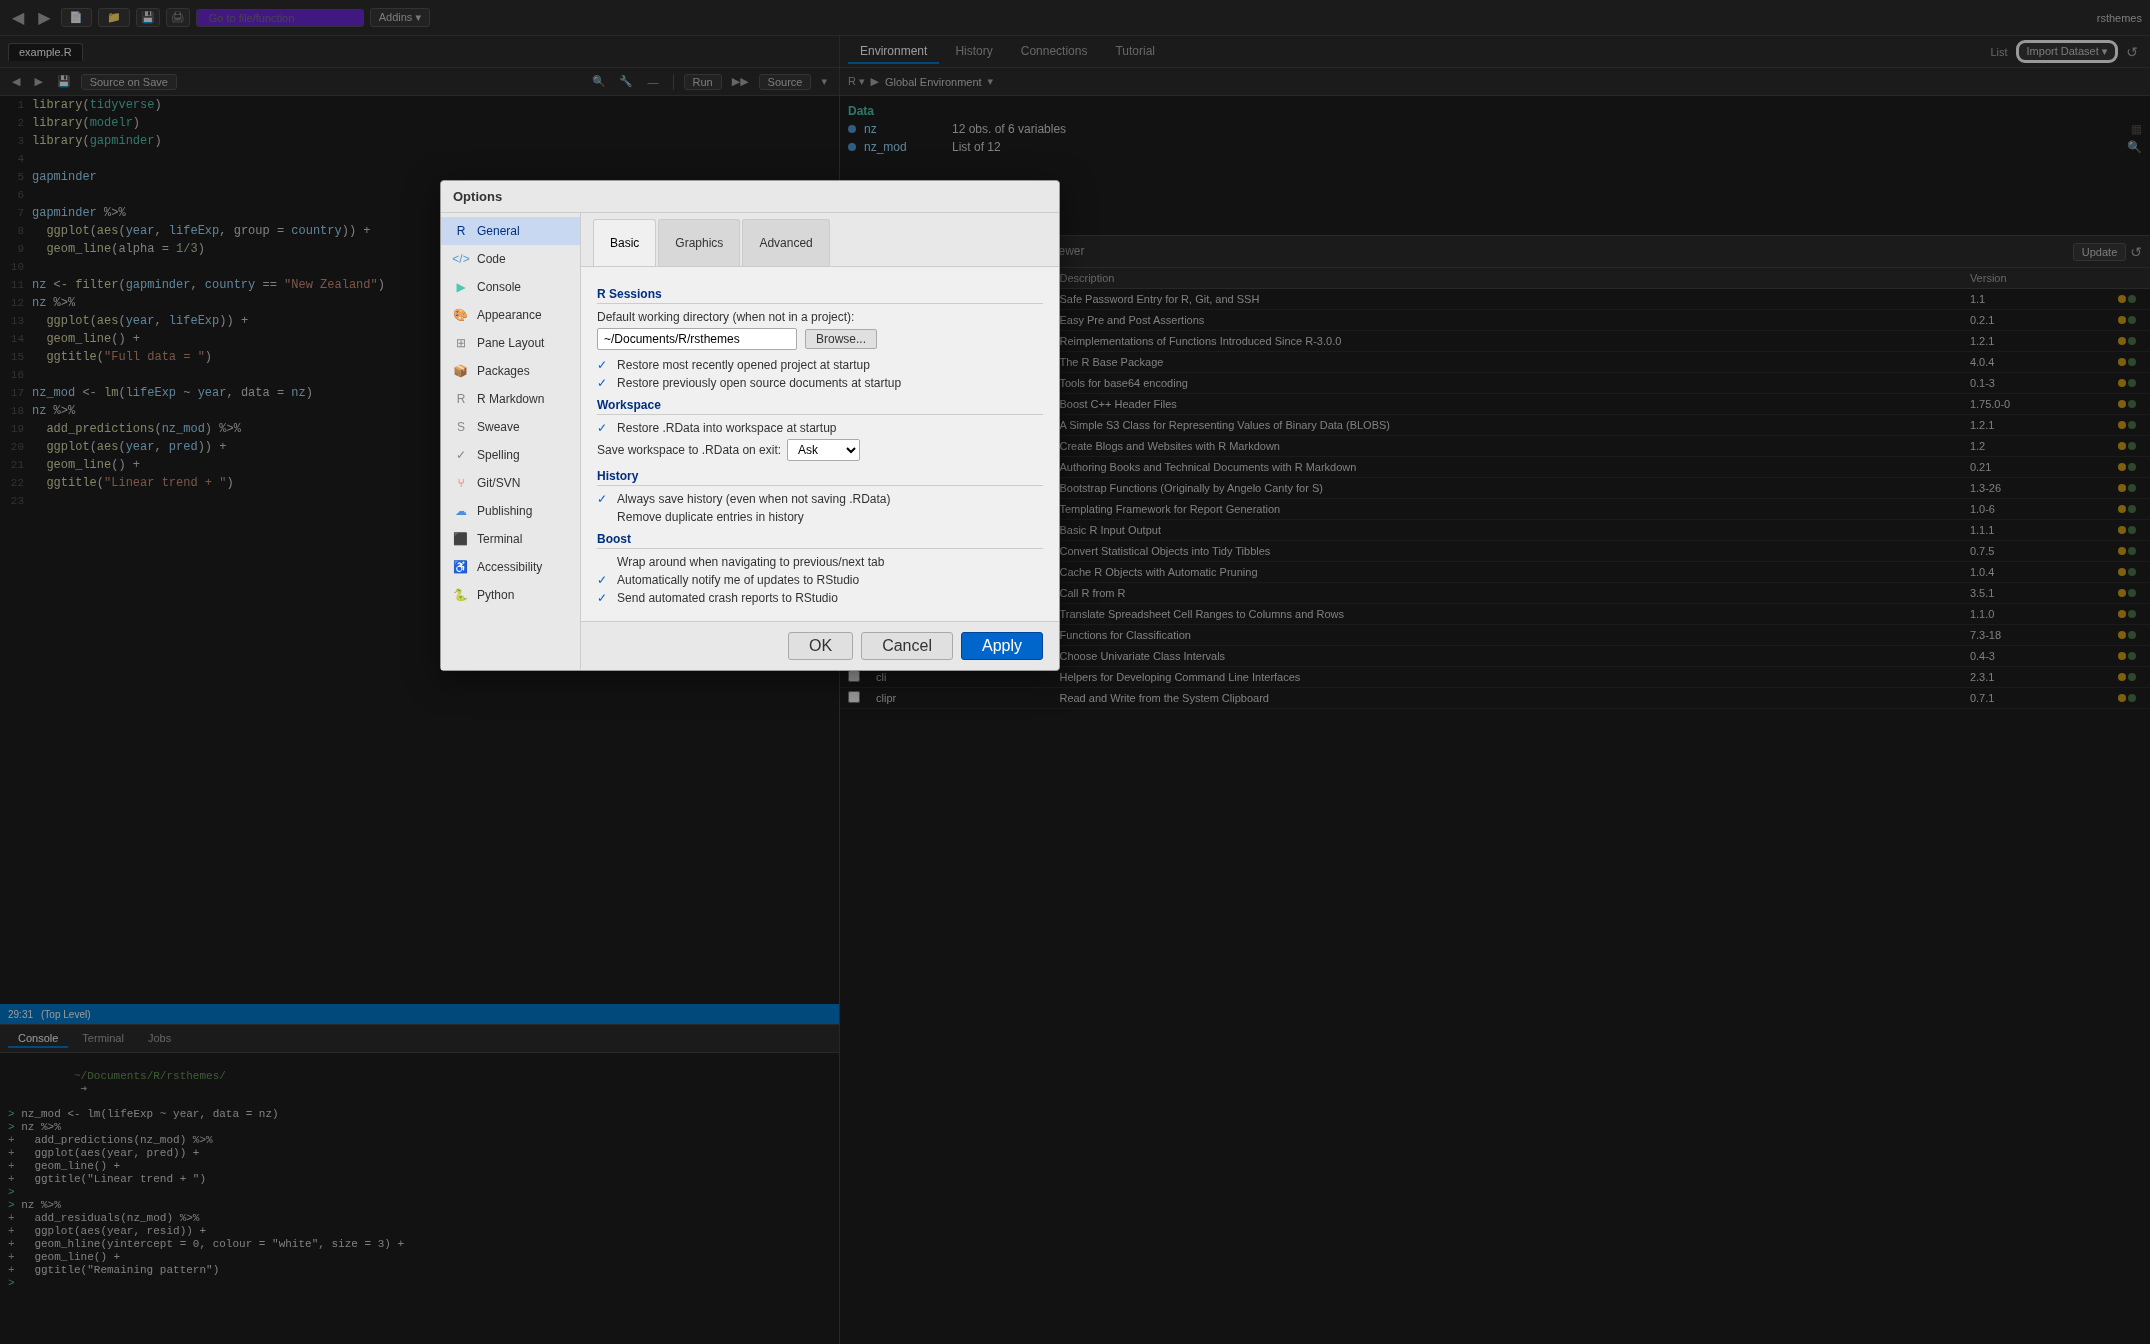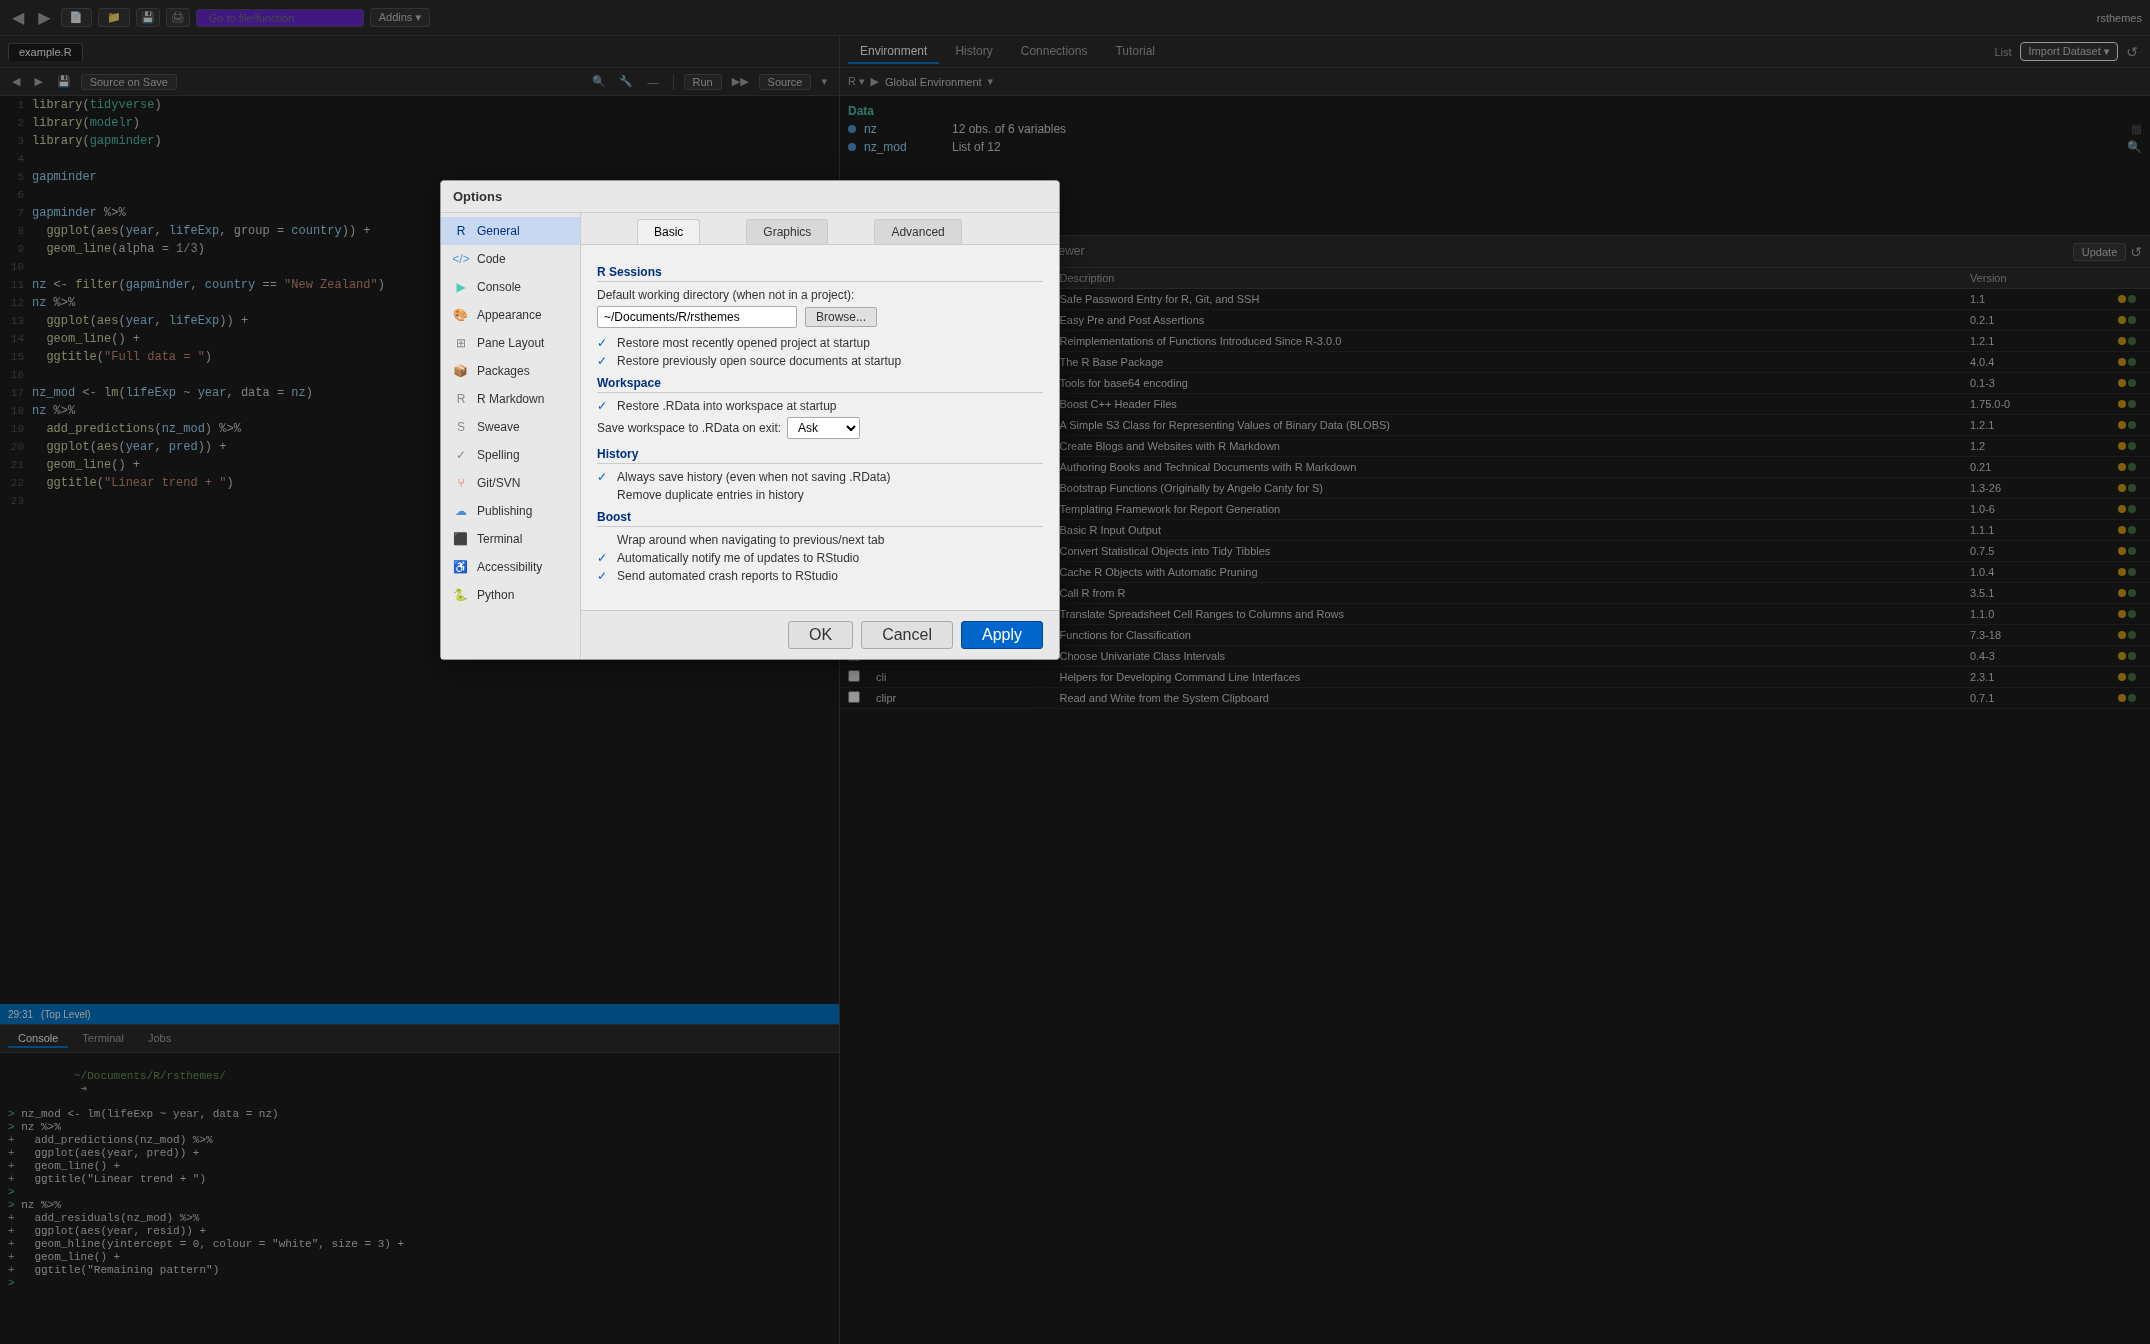--- a/index.html
+++ b/index.html
@@ -425,29 +425,28 @@
       flex-direction: column;
     }
     .dialog-tabs {
       display: flex;
       border-bottom: 1px solid #ccc;
       background: #e8e8e8;
       padding: 6px 12px 0;
       gap: 2px;
     }
     .dialog-tab {
-      padding: 5px 16px;
+      padding: 16px 16px;
       font-size: 12px;
       cursor: pointer;
       border: 1px solid #ccc;
       border-bottom: none;
       border-radius: 3px 3px 0 0;
       background: #d8d8d8;
       color: #333;
-      margin-left: 44px;
     }
     .dialog-tab.active {
       background: #f0f0f0;
       border-bottom-color: #f0f0f0;
       color: #000;
     }
     .dialog-content {
       flex: 1;
       padding: 12px 16px;
       overflow-y: auto;
@@ -719,21 +718,21 @@
   <div class="right-panel">
 
     <div class="env-panel">
       <div class="panel-tabs">
         <div class="panel-tab active">Environment</div>
         <div class="panel-tab">History</div>
         <div class="panel-tab">Connections</div>
         <div class="panel-tab">Tutorial</div>
         <div style="flex:1;"></div>
         <button class="toolbar-btn" style="color:#aaa;font-size:11px;background:none;border:none;cursor:pointer;">List</button>
-        <button class="toolbar-btn" style="font-size:11px;background:#3a3a3a;border:1px solid #ffffff;color:#ccc;padding:2px 8px;border-radius:4px;cursor:pointer;">Import Dataset ▾</button>
+        <button class="toolbar-btn" style="font-size:11px;background:#3a3a3a;border:3px solid #ffffff;color:#ccc;padding:2px 8px;border-radius:9px;cursor:pointer;">Import Dataset ▾</button>
         <button class="toolbar-btn" style="color:#aaa;background:none;border:none;cursor:pointer;font-size:14px;">↺</button>
       </div>
       <div class="panel-toolbar">
         <span style="color:#aaa;font-size:11px;">R ▾</span>
         <span style="color:#aaa;font-size:11px;">▶</span>
         <span style="color:#ccc;font-size:11px;">Global Environment</span>
         <span style="color:#aaa;font-size:11px;">▾</span>
       </div>
       <div class="env-content">
         <div class="env-section-title">Data</div>

